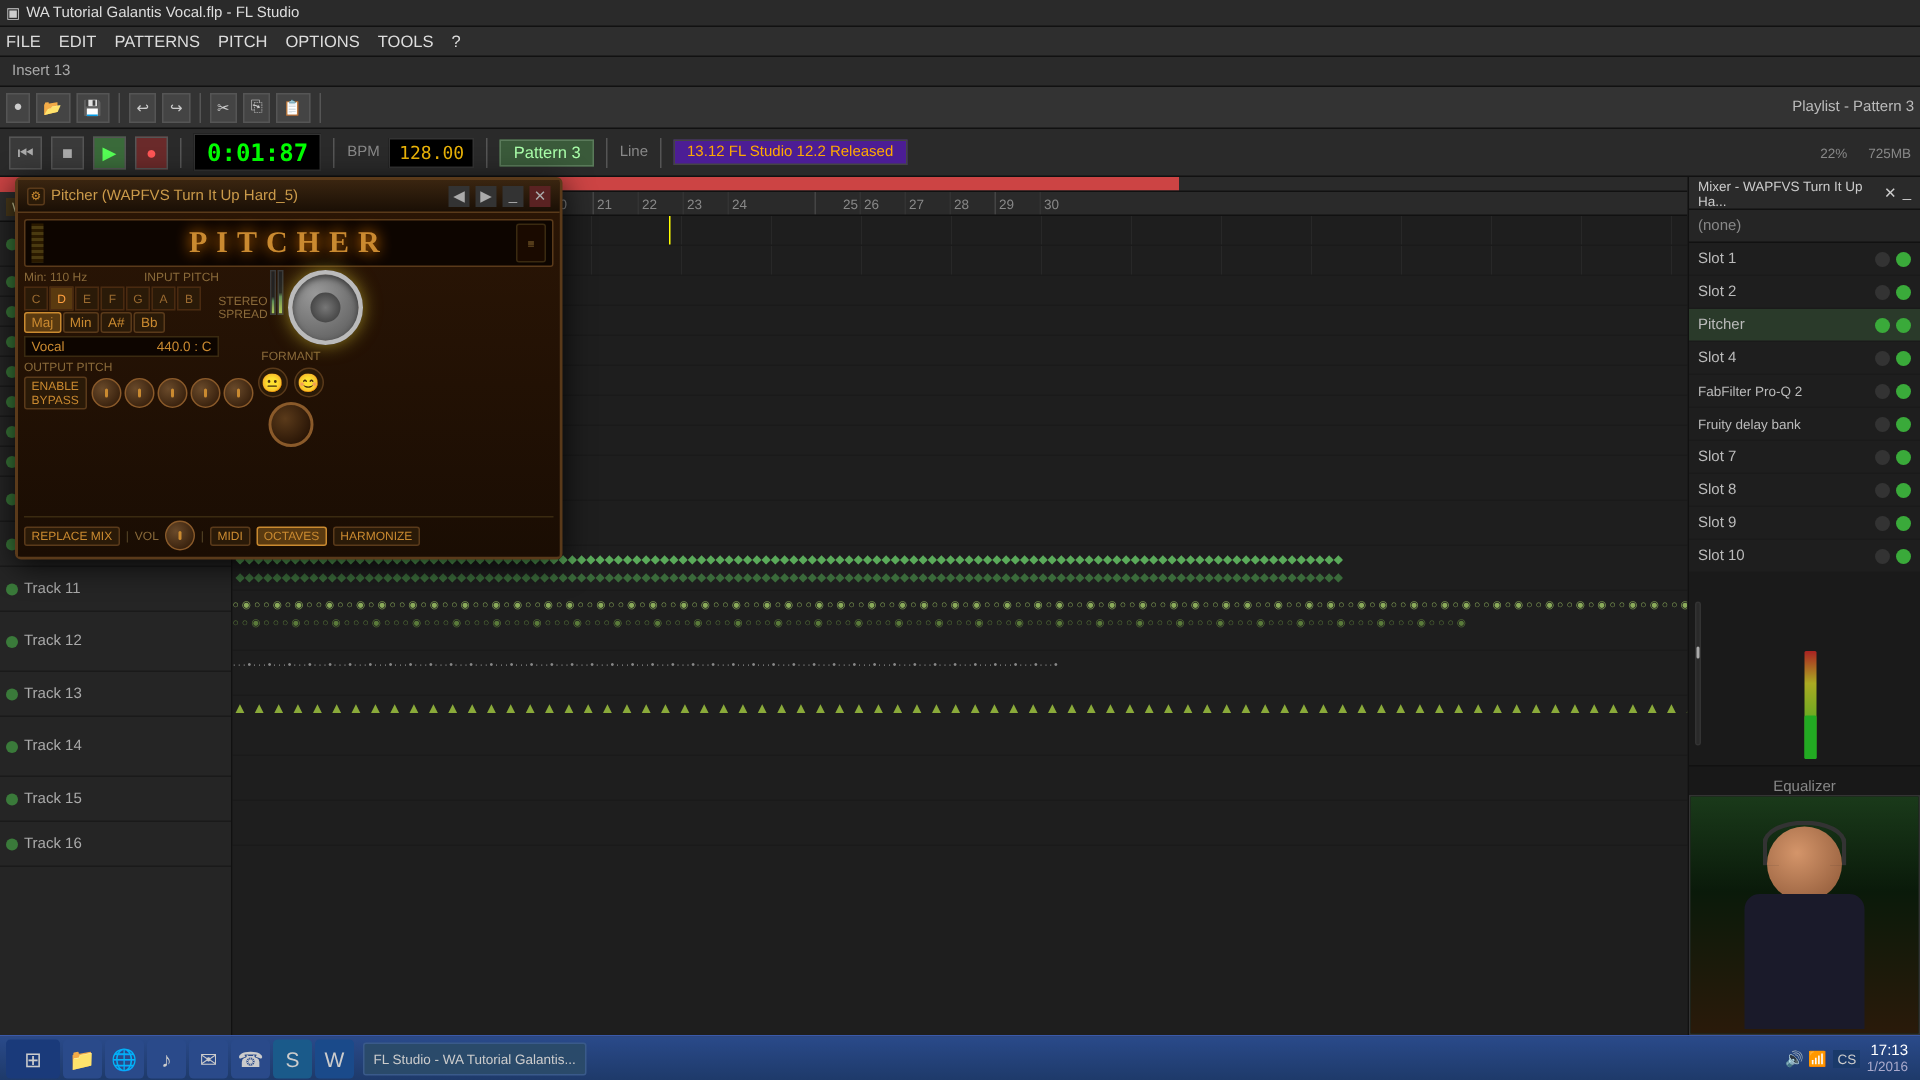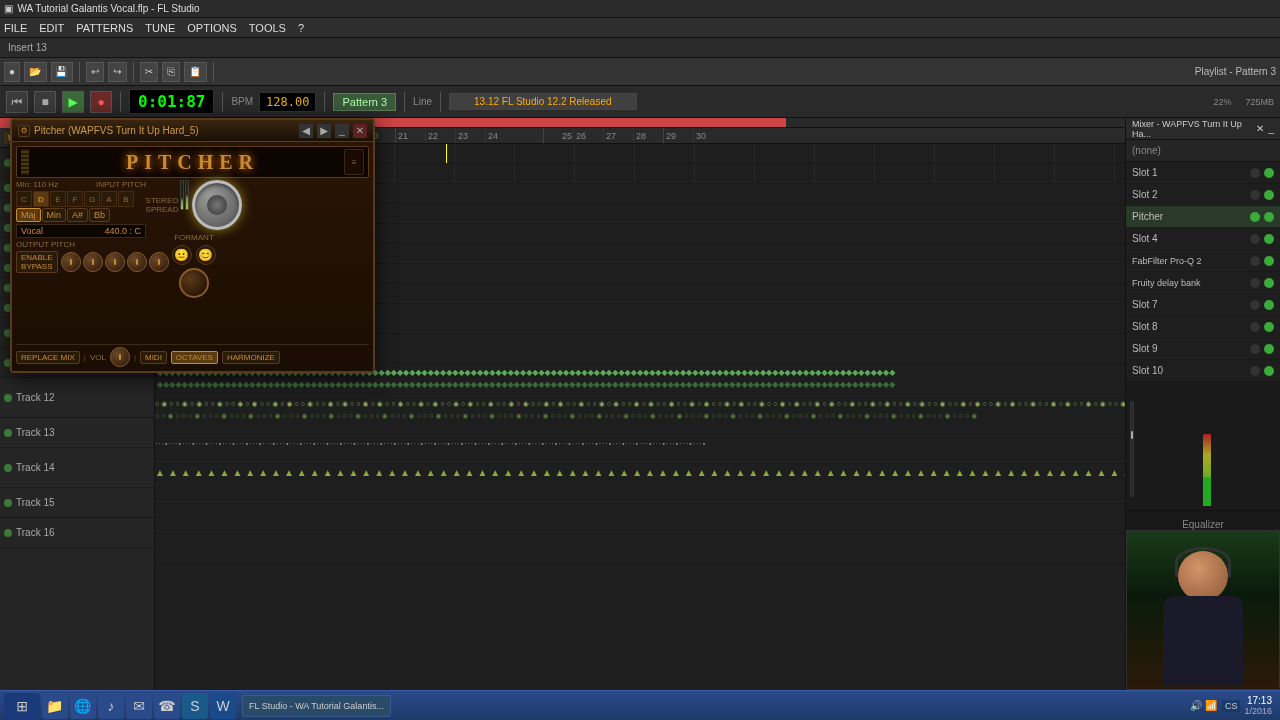--- a/index.html
+++ b/index.html
@@ -16,21 +16,21 @@
     #toolbar { width: 100%; height: 28px; background: #333; display: flex; align-items: center; padding: 0 4px; gap: 4px; border-bottom: 1px solid #111; }
     .tb-btn { background: #444; border: 1px solid #555; color: #ccc; font-size: 10px; padding: 1px 4px; cursor: pointer; height: 20px; }
     .tb-sep { width: 1px; height: 20px; background: #555; margin: 0 2px; }
 
     
     #transport { width: 100%; height: 32px; background: #2a2a2a; display: flex; align-items: center; padding: 0 6px; gap: 6px; border-bottom: 1px solid #111; }
     .trans-btn { background: #3a3a3a; border: 1px solid #555; color: #aaa; font-size: 12px; width: 22px; height: 22px; cursor: pointer; display: flex; align-items: center; justify-content: center; }
     .timer-display { background: #000; color: #0f0; font-family: monospace; font-size: 16px; font-weight: bold; padding: 2px 8px; border: 1px solid #333; min-width: 80px; text-align: center; }
     .bpm-display { background: #000; color: #eab308; font-family: monospace; font-size: 12px; padding: 2px 6px; border: 1px solid #333; }
     .pattern-btn { background: #3a5a3a; border: 1px solid #5a7a5a; color: #afa; font-size: 11px; padding: 2px 8px; cursor: pointer; }
-    .info-bar-right { background: #404040; border: 1px solid #444; color: #fa0; font-size: 10px; padding: 2px 24px; }
+    .info-bar-right { background: #4c1d95; border: 1px solid #444; color: #fa0; font-size: 10px; padding: 2px 8px; }
 
     
     #main { display: flex; width: 100%; height: calc(720px - 18px - 20px - 28px - 32px - 22px - 30px); }
 
     
     #track-list { width: 155px; flex-shrink: 0; background: #252525; border-right: 1px solid #111; overflow: hidden; }
     .track-row { height: 30px; border-bottom: 1px solid #1a1a1a; display: flex; align-items: center; padding: 0 4px; font-size: 10px; color: #aaa; position: relative; }
     .track-led { width: 8px; height: 8px; border-radius: 50%; background: #3a7a3a; margin-right: 4px; flex-shrink: 0; }
     .track-name { flex: 1; overflow: hidden; white-space: nowrap; text-overflow: ellipsis; }
 
@@ -77,21 +77,21 @@
 
 <div id="top-bar">
   <span style="font-size:10px; margin-right:4px;">▣</span>
   <span style="color:#ddd; font-size:10px;">WA Tutorial Galantis Vocal.flp - FL Studio</span>
 </div>
 
 <div id="menu-bar">
   <span>FILE</span>
   <span>EDIT</span>
   <span>PATTERNS</span>
-  <span>TUNE</span>
+  <span>PITCH</span>
   <span>OPTIONS</span>
   <span>TOOLS</span>
   <span>?</span>
 </div>
 
 <div id="insert-label">
   <span>Insert 13</span>
 </div>
 
 <div id="toolbar">
@@ -174,20 +174,24 @@
       <div class="track-led"></div>
       <span class="track-name">Track 8</span>
     </div>
     <div class="track-row" style="height:30px;">
       <div class="track-led"></div>
       <span class="track-name">Track 9</span>
     </div>
     <div class="track-row" style="height:30px;">
       <div class="track-led"></div>
       <span class="track-name">Track 10</span>
+    </div>
+    <div class="track-row" style="height:30px;">
+      <div class="track-led"></div>
+      <span class="track-name">Track 11</span>
     </div>
     <div class="track-row" style="height:40px;">
       <div class="track-led"></div>
       <span class="track-name">Track 12</span>
     </div>
     <div class="track-row" style="height:30px;">
       <div class="track-led"></div>
       <span class="track-name">Track 13</span>
     </div>
     <div class="track-row" style="height:40px;">

